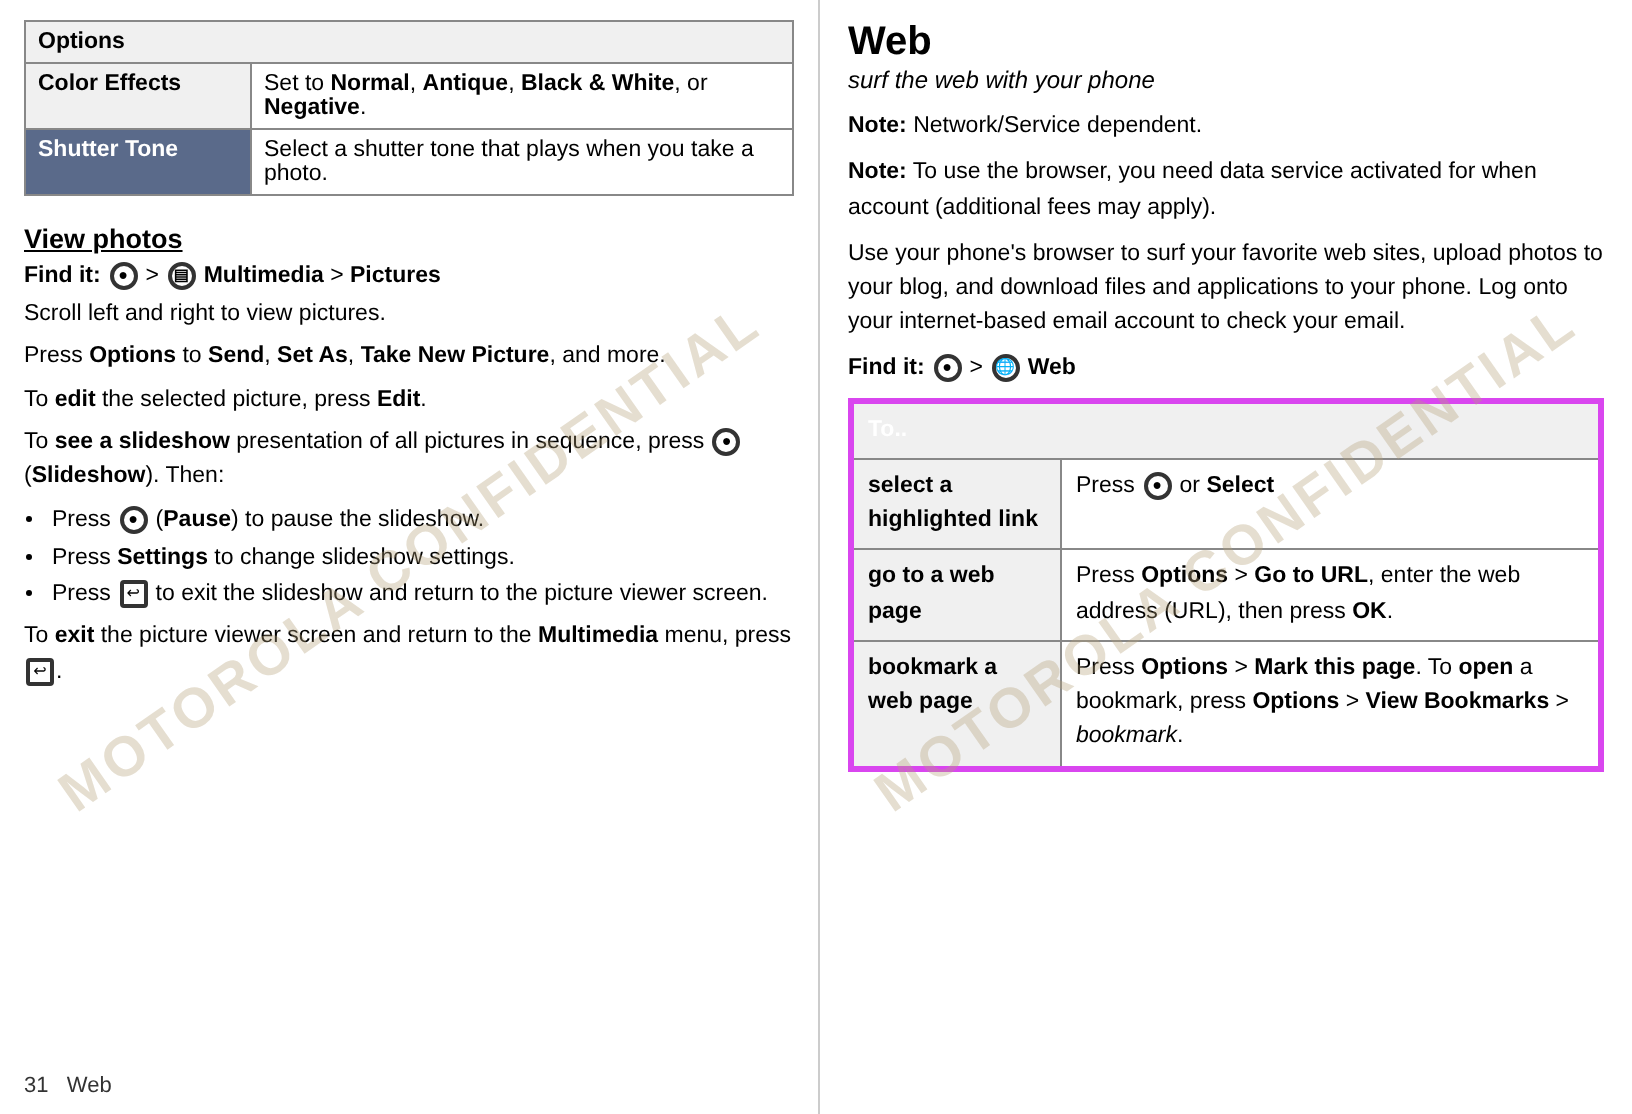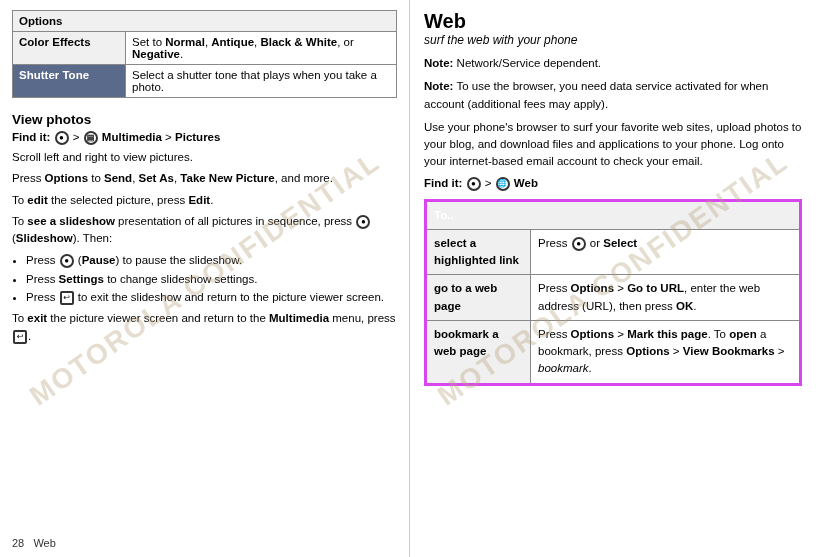--- a/index.html
+++ b/index.html
@@ -58,20 +58,21 @@
       background: #5a6a8a !important;
       color: #fff;
     }
 
     
     .section-title {
       font-size: 13.5px;
       font-weight: bold;
       margin-bottom: 4px;
       margin-top: 2px;
+      text-decoration: underline;
     }
     .body-text {
       font-size: 11.5px;
       line-height: 1.5;
       margin-bottom: 4px;
     }
     .find-it {
       font-size: 11.5px;
       margin-bottom: 4px;
     }
@@ -241,21 +242,21 @@
       Press <span class="back-icon">↩</span> to exit the slideshow and return to the picture viewer screen.
     </li>
   </ul>
 
   <p class="body-text">
     To <b>exit</b> the picture viewer screen and return to the <b>Multimedia</b> menu, press
     <span class="back-icon">↩</span>.
   </p>
 
   <div class="page-number">
-    <span>28</span>&nbsp;&nbsp;&nbsp;<span>Web</span>
+    <span>31</span>&nbsp;&nbsp;&nbsp;<span>Web</span>
   </div>
 </div>
 
 <div class="right-col">
 
   <div class="watermark">MOTOROLA CONFIDENTIAL</div>
 
   <div class="web-title">Web</div>
   <div class="web-subtitle">surf the web with your phone</div>
 

